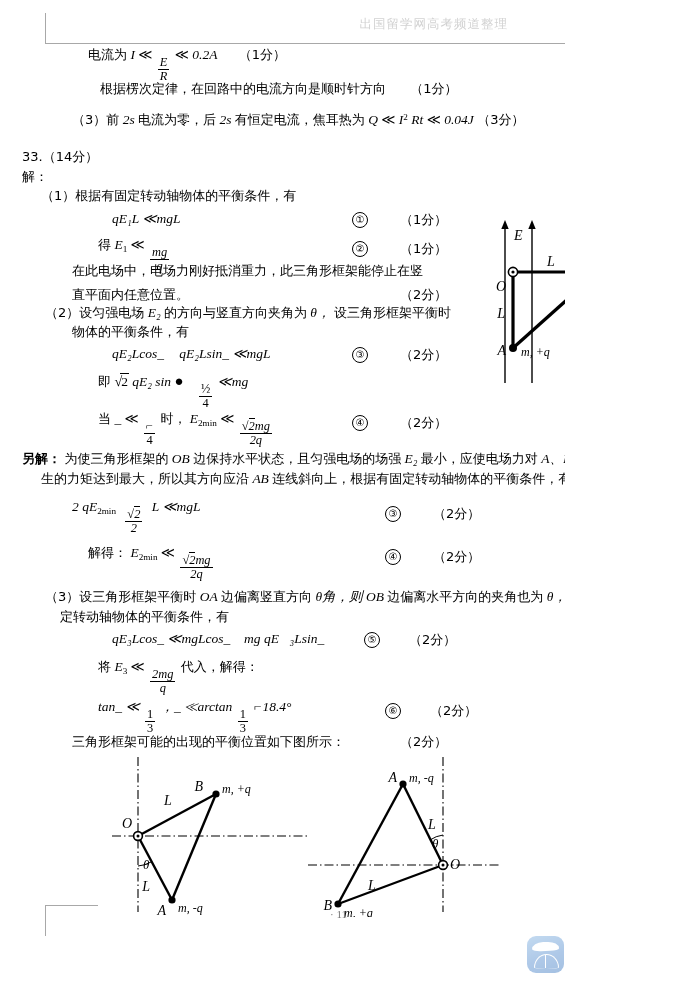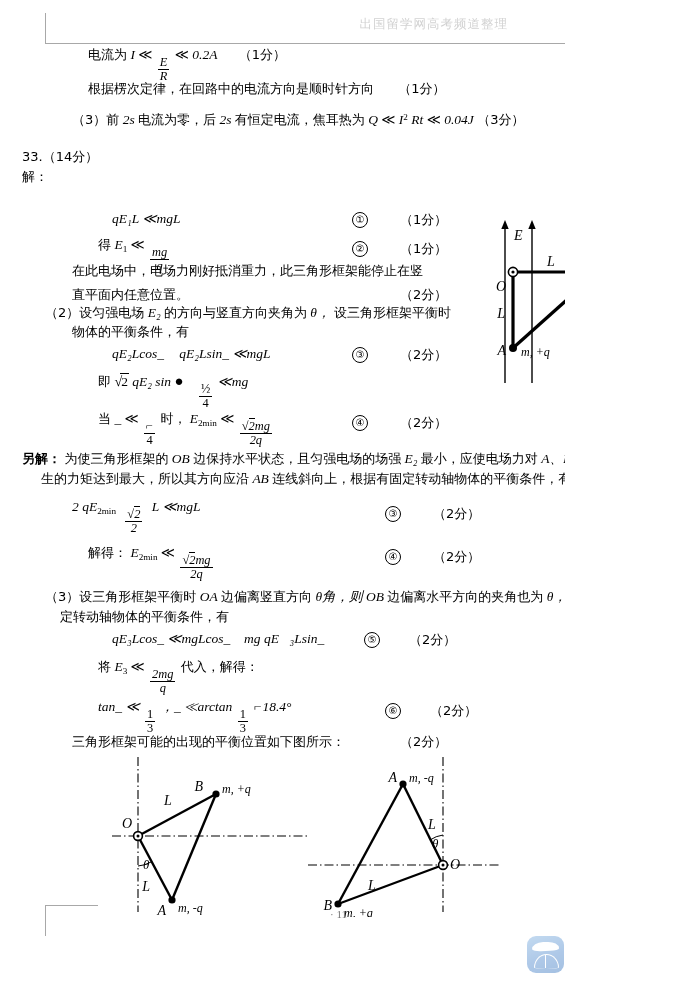--- a/index.html
+++ b/index.html
@@ -144,21 +144,21 @@
     <span>≪</span>
     <span class="frac">
       <span class="num it">E</span>
       <span class="den it">R</span>
     </span>
     <span>≪</span>
     <span class="it">0.2A</span>
     <span class="cn" style="margin-left:18px">（1分）</span>
   </div>
 
-  <div class="t cn" style="left:88px; top:82px;">
+  <div class="t cn" style="left:100px; top:82px;">
     <span>根据楞次定律，在回路中的电流方向是顺时针方向</span>
     <span style="margin-left:20px">（1分）</span>
   </div>
 
   <div class="t" style="left:72px; top:113px;">
     <span class="cn">（3）前</span>
     <span class="it">2s</span>
     <span class="cn">电流为零，后</span>
     <span class="it">2s</span>
     <span class="cn">有恒定电流，焦耳热为</span>
@@ -166,20 +166,21 @@
     <span>≪</span>
     <span class="it">I</span><sup>2</sup>
     <span class="it">Rt</span>
     <span>≪</span>
     <span class="it">0.04J</span>
     <span class="cn" style="">（3分）</span>
   </div>
 
   <div class="t cn" style="left:22px; top:150px;">33.（14分）</div>
   <div class="t cn" style="left:22px; top:170px;">解：</div>
+  <div class="t cn" style="left:41px; top:189px;">（1）根据有固定转动轴物体的平衡条件，有</div>
 
   <div class="t" style="left:112px; top:212px;">
     <span class="it">qE₁L ≪mgL</span>
   </div>
   <div class="t" style="left:352px; top:212px;">
     <span class="circnum">①</span>
   </div>
   <div class="t cn" style="left:400px; top:213px;">（1分）</div>
 
   <div class="t" style="left:98px; top:238px;">

